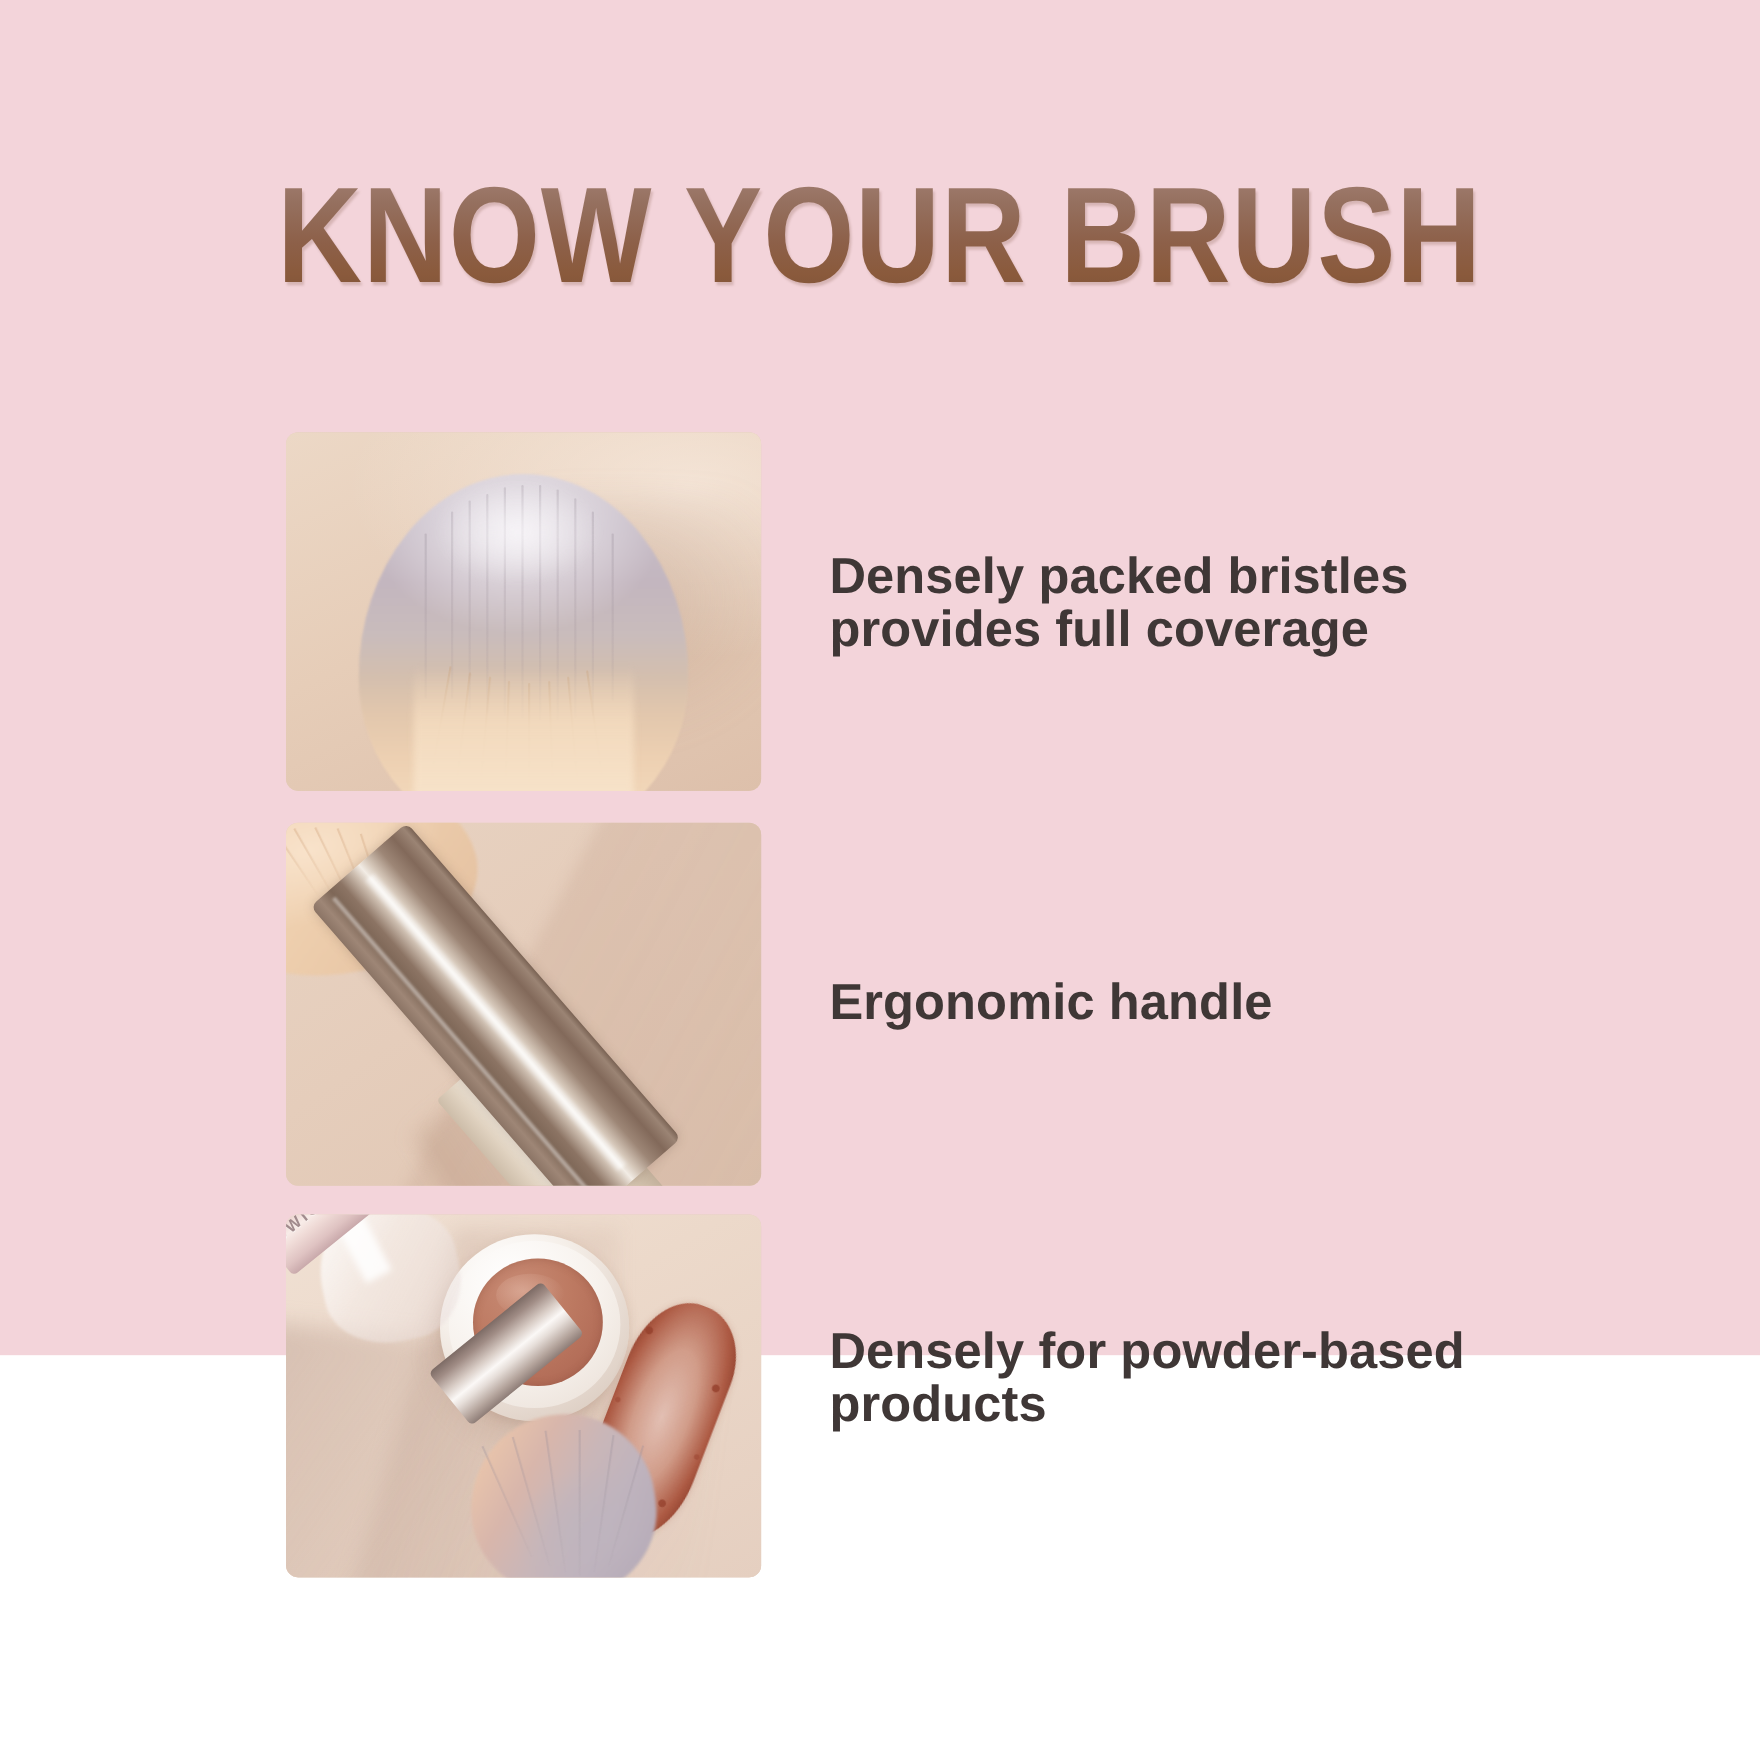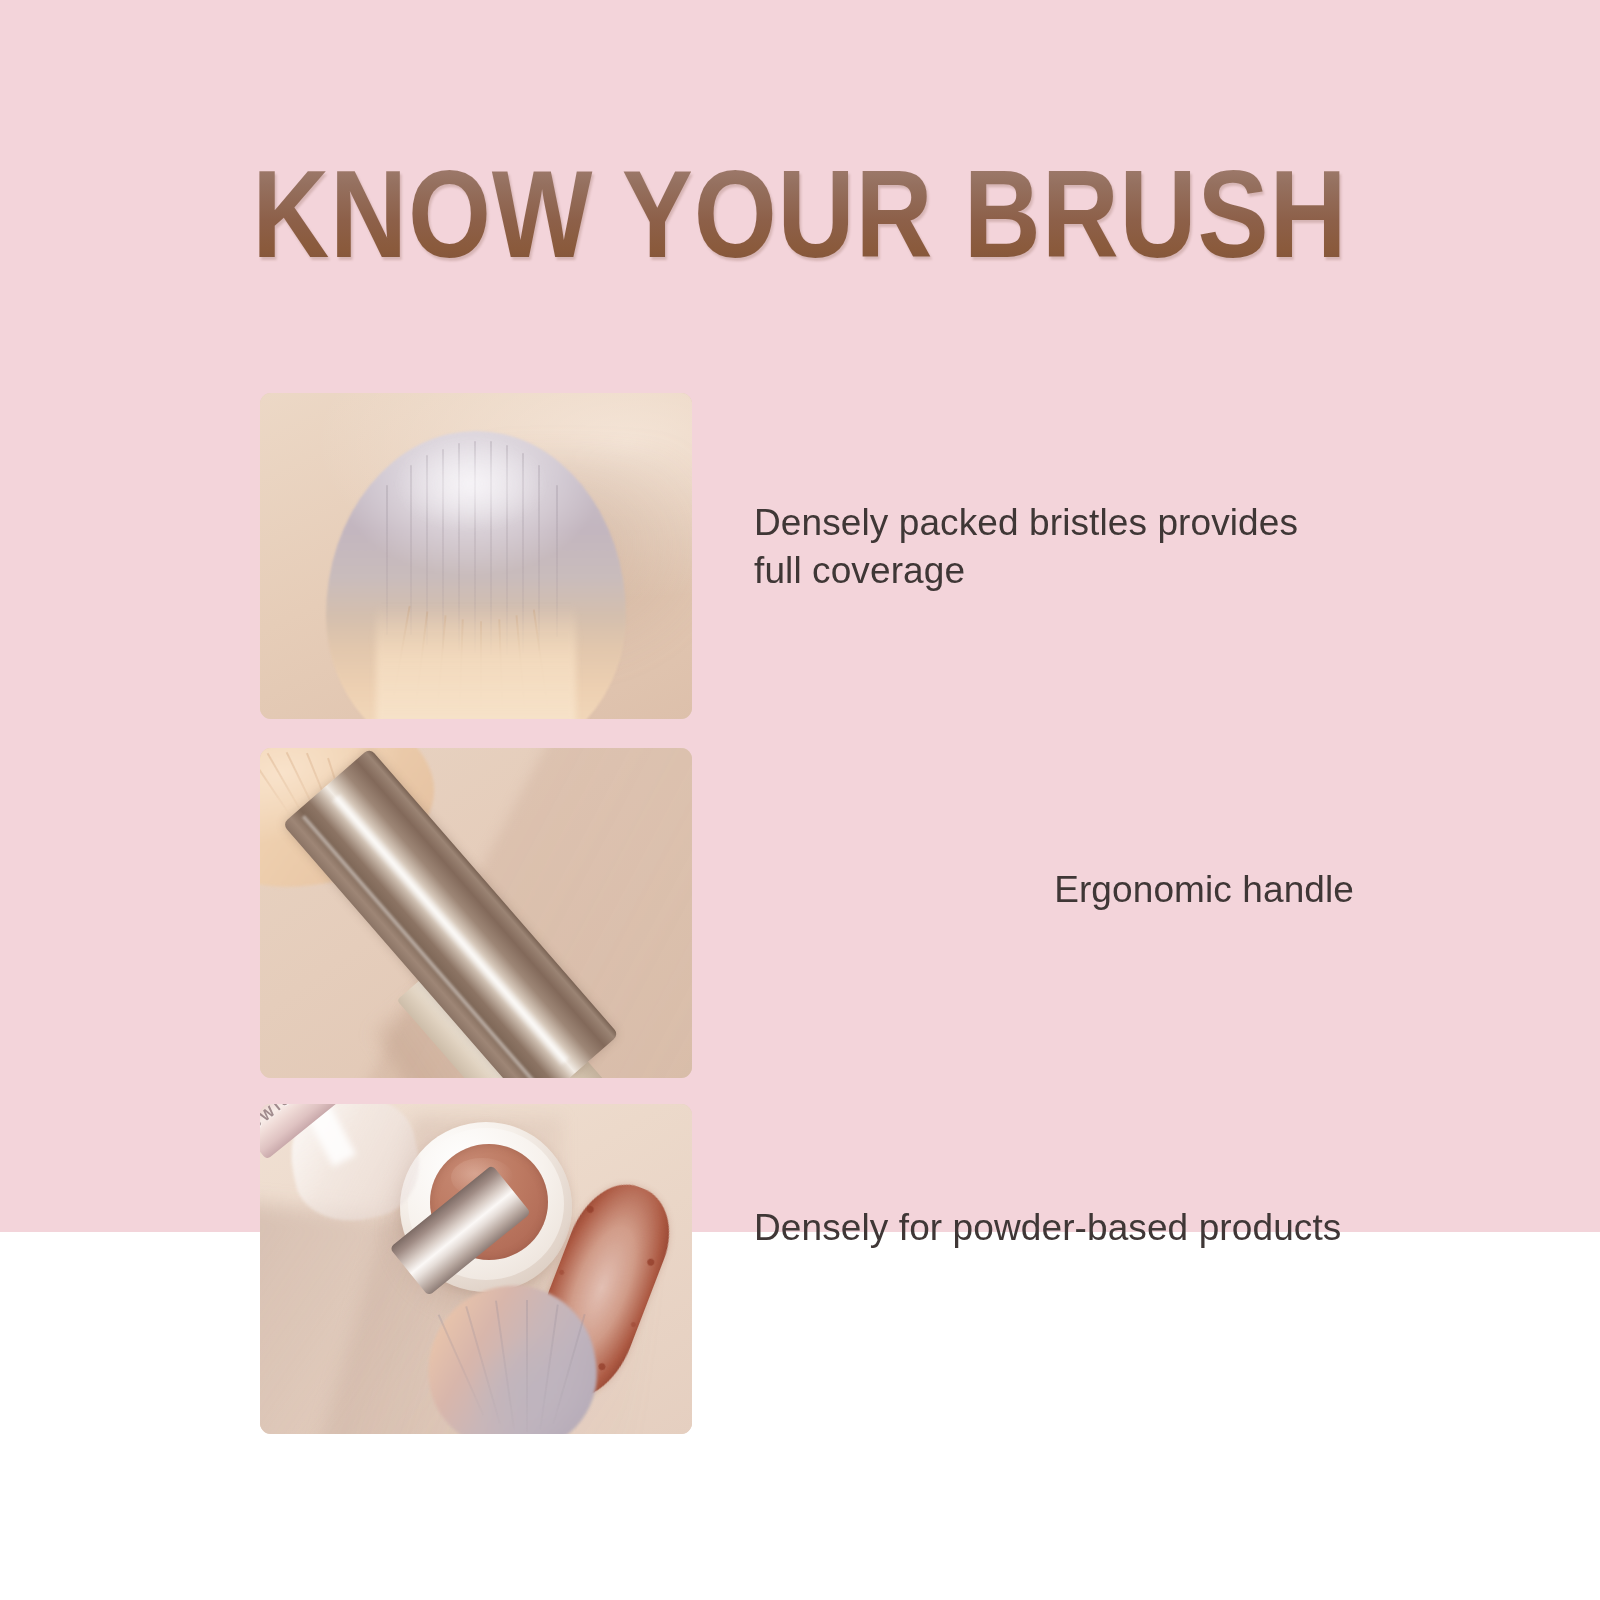--- a/index.html
+++ b/index.html
@@ -73,27 +73,27 @@
     background: #e4cdbd;
   }
   #row-2 .photo { height: 330px; }
   #row-3 .photo { height: 330px; }
 
   .caption {
     position: absolute;
     left: 494px;
     width: 600px;
     color: #3f3736;
-    font-size: 37px;
+    font-size: 46px;
     line-height: 48px;
-    font-weight: normal;
+    font-weight: bold;
     letter-spacing: 0.1px;
   }
   #caption-1 { top: 106px; }
-  #caption-2 { top: 118px; text-align: right; }
+  #caption-2 { top: 138px; }
   #caption-3 { top: 100px; }
 
   
   .p1-bg {
     position: absolute;
     inset: 0;
     background:
       radial-gradient(ellipse 120% 80% at 85% 15%, rgba(255,246,238,0.55) 0%, rgba(255,246,238,0) 60%),
       linear-gradient(155deg, #ecd8c6 0%, #e6cdb8 45%, #ddc0ab 100%);
   }

